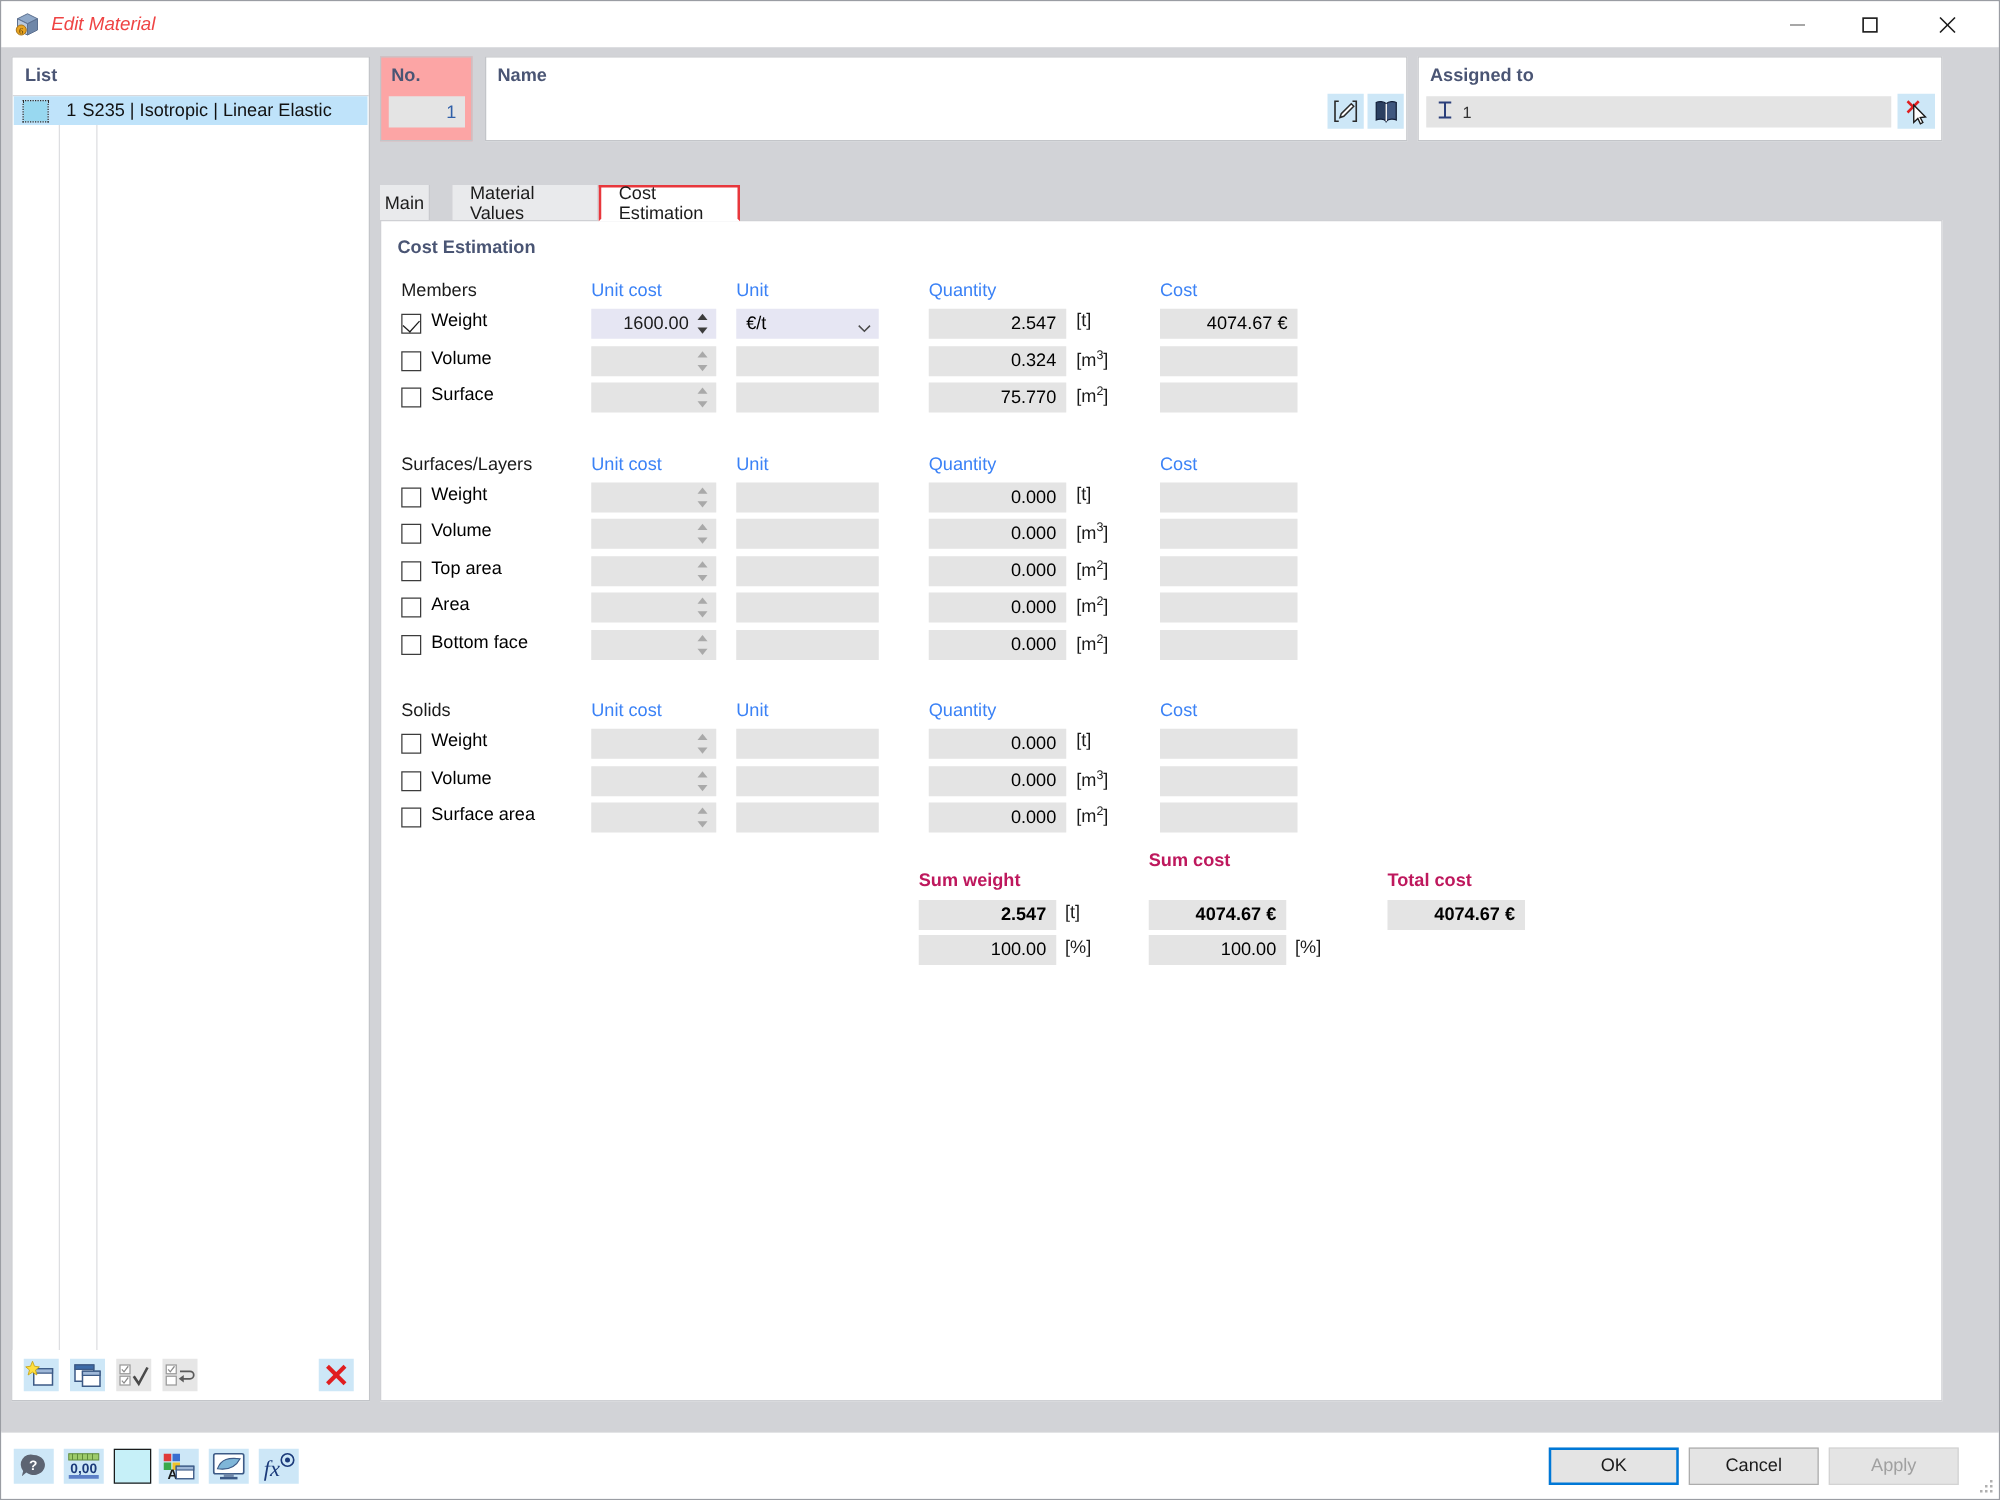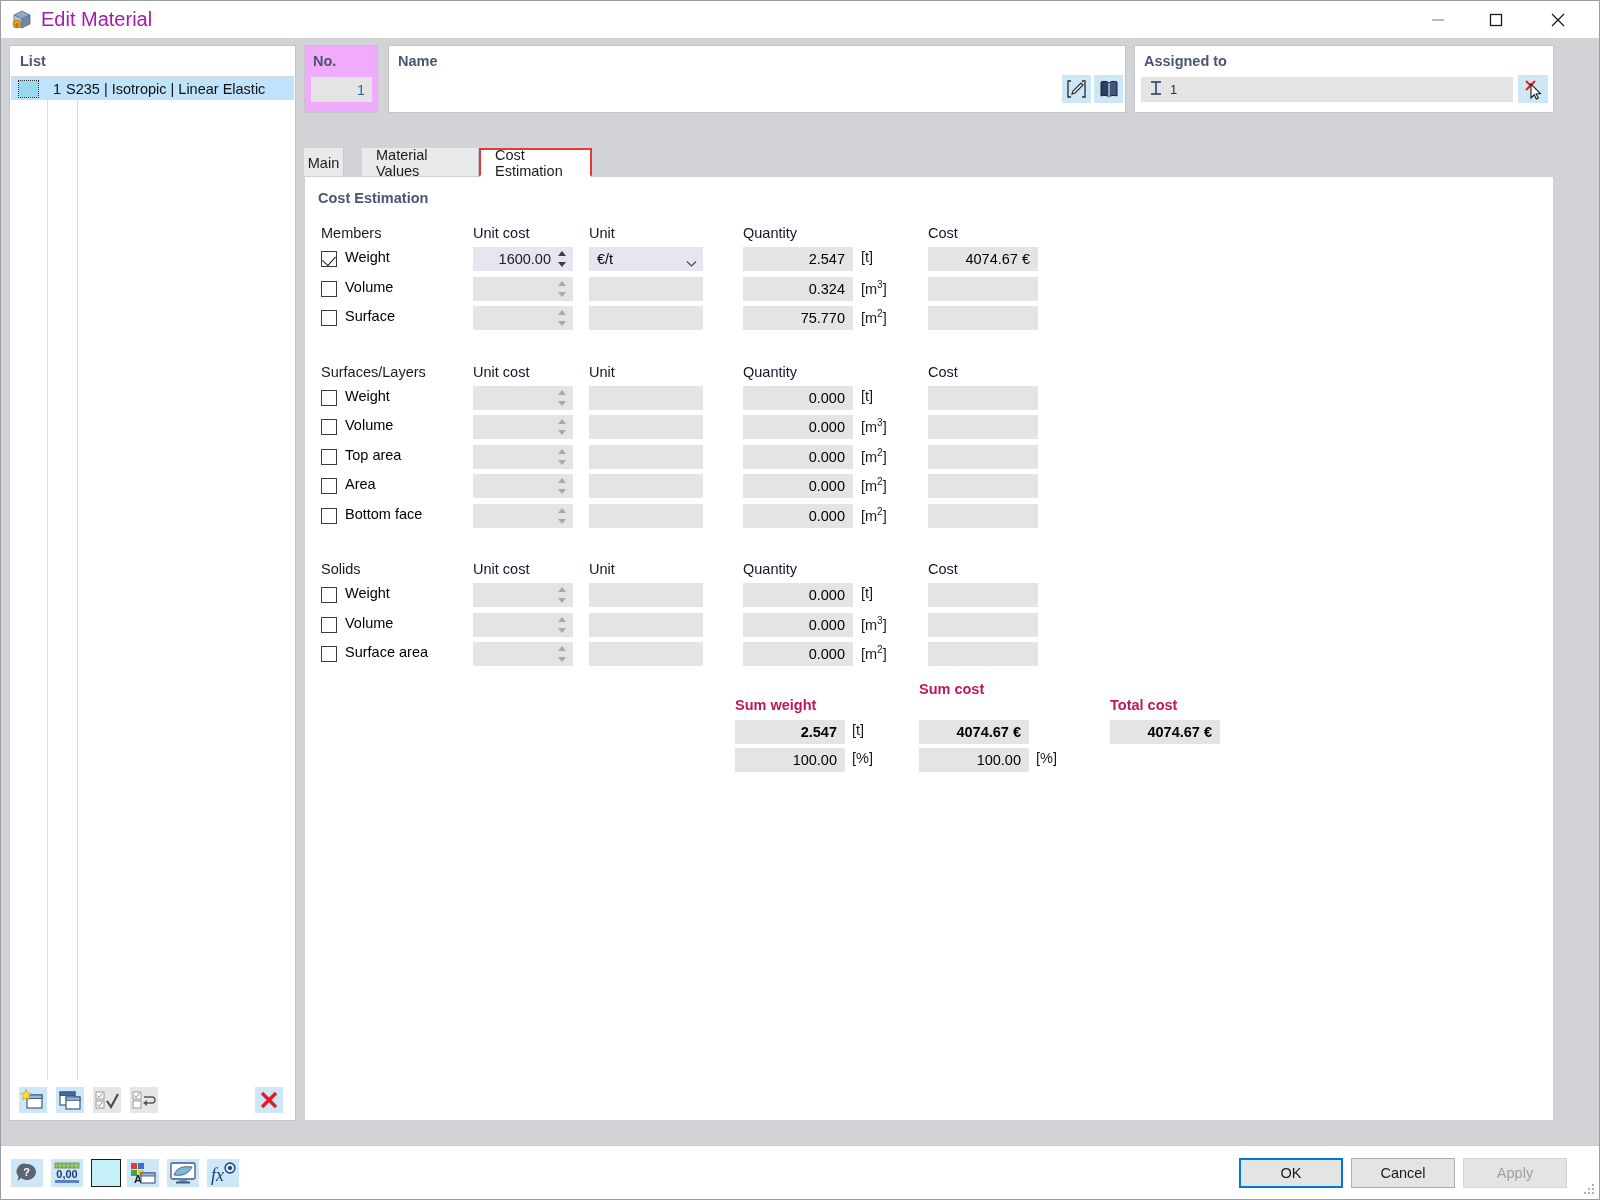--- a/index.html
+++ b/index.html
@@ -28,22 +28,23 @@
     background: #ffffff;
     display: flex; align-items: center;
   }
   #title-icon {
     width: 22px; height: 22px;
     margin-left: 10px; margin-right: 8px;
     position: relative;
     flex: 0 0 auto;
   }
   #title-text {
-    font-size: 20px;
-    color: #a21caf;
+    font-size: 15px;
+    color: #ef4444;
+    font-style: italic;
   }
   .wbtn {
     position: absolute; top: 0;
     width: 46px; height: 37px;
     display: flex; align-items: center; justify-content: center;
   }
   .wbtn svg { display:block; }
   #wbtn-min { right: 138px; }
   #wbtn-max { right: 80px; }
   #wbtn-close { right: 18px; }
@@ -116,21 +117,21 @@
     position: absolute; right: 12px; top: 7px;
     width: 28px; height: 26px;
     background: #cde7f7;
     display:flex; align-items:center; justify-content:center;
   }
 
   
   #no-panel {
     position: absolute; left: 303px; top: 7px;
     width: 74px; height: 68px;
-    background: #f0abfc;
+    background: #fca5a5;
     border: 1px solid #c3c5c9;
     text-align: center;
   }
   #no-title { position:absolute; left: 8px; top: 7px; }
   #no-field {
     position: absolute; left: 6px; top: 31px;
     width: 61px; height: 25px;
     background: #e4e4e4;
     display:flex; align-items:center; justify-content:flex-end;
     padding-right: 7px;
@@ -223,21 +224,21 @@
   #content-title {
     position: absolute; left: 13px; top: 13px;
   }
 
   .sec-label {
     position: absolute;
     font-size: 14.5px; color: #1b1b1b;
   }
   .col-head {
     position: absolute;
-    font-size: 14.5px; color: #0f172a;
+    font-size: 14.5px; color: #3b82f6;
   }
 
   
   .row { position: absolute; height: 24px; }
   .cb {
     position: absolute; left: 0; top: 4px;
     width: 16px; height: 16px;
     border: 1px solid #3c3c3c;
     background: #ffffff;
   }

